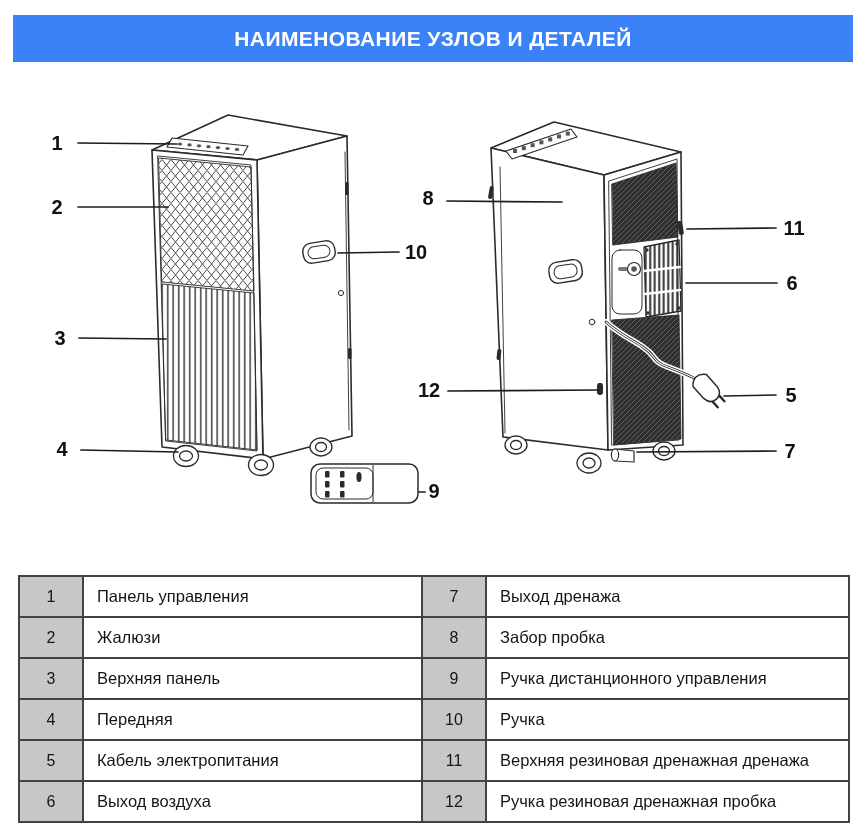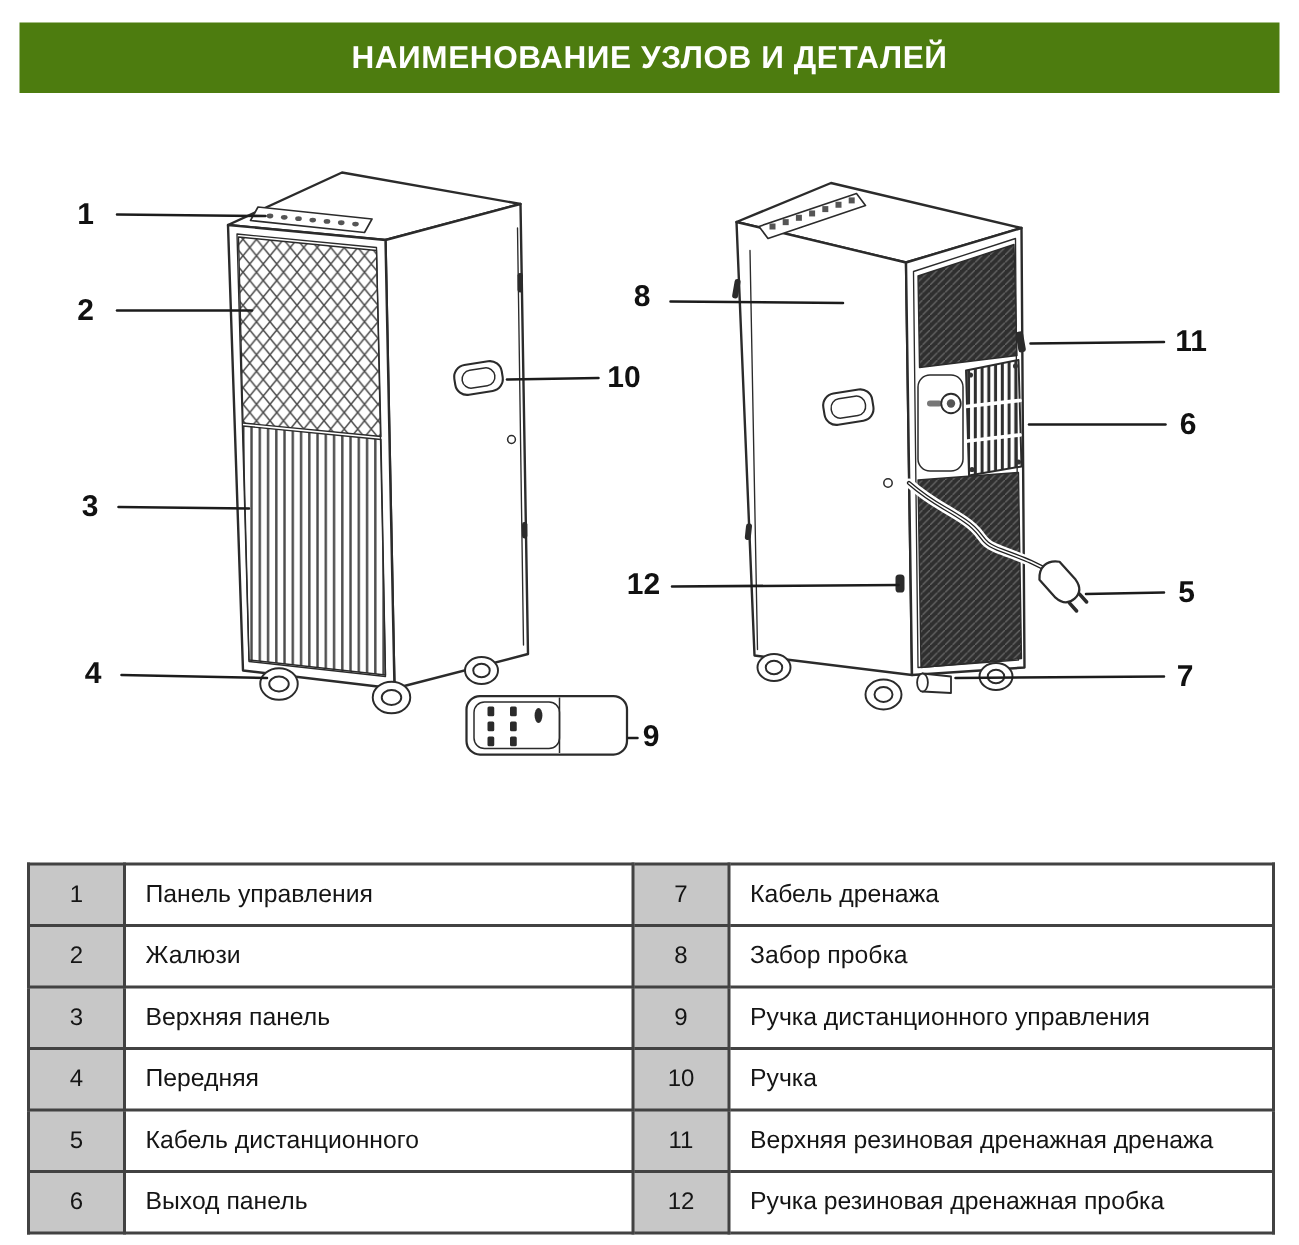--- a/index.html
+++ b/index.html
@@ -2,21 +2,21 @@
 <html><head>
 <meta charset="utf-8">
 <style>
   html,body { margin:0; padding:0; background:#fff; }
   .page {
     position:relative; width:866px; height:830px; background:#ffffff;
     font-family:"Liberation Sans", sans-serif; overflow:hidden;
   }
   .header-bar {
     position:absolute; left:13px; top:15px; width:840px; height:47px;
-    background:#4d7c0f; display:flex; align-items:center; justify-content:center;
+    background:#3b82f6; display:flex; align-items:center; justify-content:center;
   }
   .header-title {
     color:#ffffff; font-weight:bold; font-size:21px; letter-spacing:0.4px;
     white-space:nowrap;
   }
   .diagram-svg { position:absolute; left:0; top:0; width:866px; height:830px; z-index:1; }
   .callout {
     position:absolute; transform:translate(-50%,-50%); z-index:3;
     font-weight:bold; font-size:20px; color:#111; line-height:1;
   }
@@ -218,21 +218,21 @@
       <col style="width:64px">
         <col style="width:339px">
         <col style="width:64px">
         <col style="width:363px">
     </colgroup>
     <tbody>
       <tr>
         <td class="num">1</td>
         <td class="lbl">Панель управления</td>
         <td class="num">7</td>
-        <td class="lbl">Кабель дренажа</td>
+        <td class="lbl">Выход дренажа</td>
       </tr>
       <tr>
         <td class="num">2</td>
         <td class="lbl">Жалюзи</td>
         <td class="num">8</td>
         <td class="lbl">Забор пробка</td>
       </tr>
       <tr>
         <td class="num">3</td>
         <td class="lbl">Верхняя панель</td>
@@ -240,26 +240,26 @@
         <td class="lbl">Ручка дистанционного управления</td>
       </tr>
       <tr>
         <td class="num">4</td>
         <td class="lbl">Передняя</td>
         <td class="num">10</td>
         <td class="lbl">Ручка</td>
       </tr>
       <tr>
         <td class="num">5</td>
-        <td class="lbl">Кабель дистанционного</td>
+        <td class="lbl">Кабель электропитания</td>
         <td class="num">11</td>
         <td class="lbl">Верхняя резиновая дренажная дренажа</td>
       </tr>
       <tr>
         <td class="num">6</td>
-        <td class="lbl">Выход панель</td>
+        <td class="lbl">Выход воздуха</td>
         <td class="num">12</td>
         <td class="lbl">Ручка резиновая дренажная пробка</td>
       </tr>
     </tbody>
   </table>
 
 </div>
 
 </body></html>

